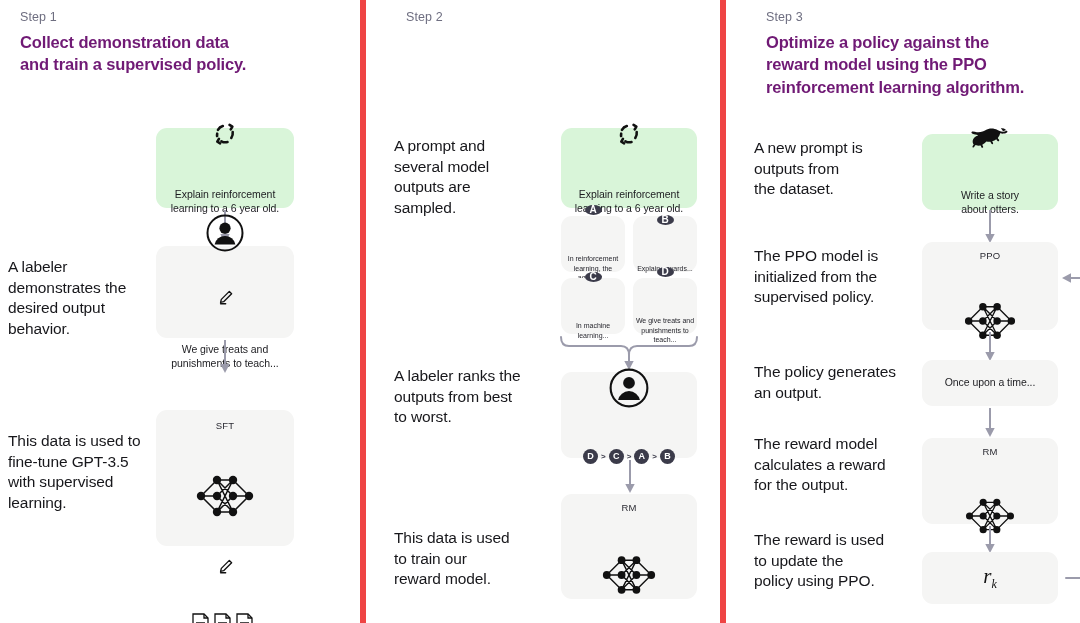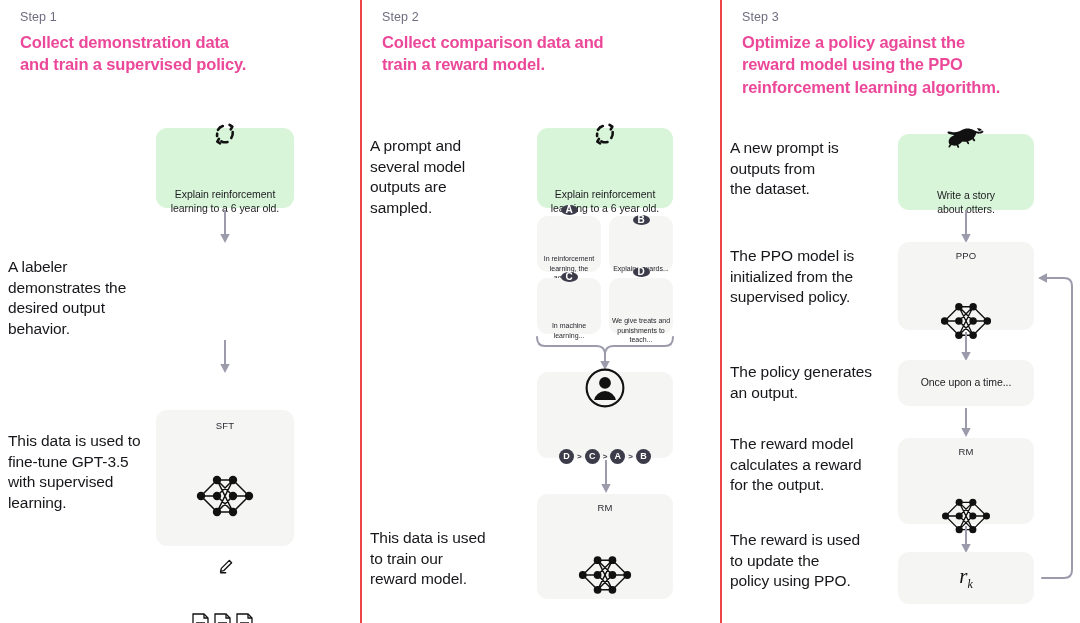--- a/index.html
+++ b/index.html
@@ -11,36 +11,36 @@
     overflow: hidden;
   }
   .page { position: relative; width: 1080px; height: 623px; display: flex; }
 
   .col {
     position: relative;
     width: 360px;
     height: 623px;
     padding: 10px 0 0 0;
   }
-  .col + .col { border-left: 2px solid #ef4444; }
+  .col + .col { border-left: 6px solid #ef4444; padding-left: 20px; }
 
   .col-inner { position: relative; padding-left: 20px; height: 100%; }
 
   .step-label {
     font-size: 12.5px;
     color: #6e6e80;
     letter-spacing: .1px;
     margin-bottom: 7px;
   }
   .step-title {
     font-size: 16.5px;
     font-weight: bold;
     line-height: 1.35;
     letter-spacing: -.15px;
-    color: #ec4899;
+    color: #701a75;
     white-space: pre-line;
   }
 
   
   .caption {
     position: absolute;
     font-size: 15.5px;
     line-height: 1.33;
     color: #17171b;
     letter-spacing: -.1px;
@@ -155,20 +155,37 @@
 learning to a 6 year old.</div>
       </div>
 
       <span class="arrow" style="left:219px; top:200px;">
         <svg width="12" height="34" viewBox="0 0 12 34">
             <path d="M6 0 V25" stroke="#9b9bab" stroke-width="2"></path>
             <path d="M1.3 24 L6 33 L10.7 24 Z" fill="#9b9bab"></path>
           </svg>
       </span>
 
+      <div class="card" style="left:156px; top:236px; width:138px; height:92px;">
+        <span>
+          <svg width="40" height="40" viewBox="0 0 40 40">
+            <circle cx="20" cy="20" r="17.5" fill="none" stroke="#111" stroke-width="2"></circle>
+            <circle cx="20" cy="15.2" r="5.6" fill="#111"></circle>
+            <path d="M9.6 31.5a10.6 10.6 0 0 1 20.8 0z" fill="#111"></path>
+          </svg>
+        </span>
+        <span style="margin-top:2px;">
+          <svg width="17" height="17" viewBox="0 0 20 20" fill="none" stroke="#111" stroke-width="1.6" stroke-linecap="round" stroke-linejoin="round">
+            <path d="M14.5 2.8l2.7 2.7-9.4 9.4-3.6.9.9-3.6z"></path>
+            <path d="M4.2 17.4h6"></path>
+          </svg>
+        </span>
+        <div class="card-text" style="margin-top:3px;">We give treats and
+punishments to teach...</div>
+      </div>
 
       <span class="arrow" style="left:219px; top:330px;">
         <svg width="12" height="34" viewBox="0 0 12 34">
             <path d="M6 0 V25" stroke="#9b9bab" stroke-width="2"></path>
             <path d="M1.3 24 L6 33 L10.7 24 Z" fill="#9b9bab"></path>
           </svg>
       </span>
 
       <div class="card" style="left:156px; top:400px; width:138px; height:136px; justify-content:flex-start; padding-top:10px;">
         <div class="card-title">SFT</div>
@@ -218,27 +235,28 @@
             </g>
           </svg>
         </span>
       </div>
     </div>
   </div>
 
   <div class="col">
     <div class="col-inner">
       <div class="step-label">Step 2</div>
-      <div class="step-title">Collect comparison data and
-train a reward model.</div>
 
       <div class="caption" style="top:126px;">A prompt and
 several model
 outputs are
 sampled.</div>
+      <div class="caption" style="top:356px;">A labeler ranks the
+outputs from best
+to worst.</div>
       <div class="caption" style="top:518px;">This data is used
 to train our
 reward model.</div>
 
       <div class="card green" style="left:175px; top:118px; width:136px; height:80px;">
         <span>
           <svg width="26" height="26" viewBox="0 0 24 24" fill="none" stroke="#111" stroke-width="2.4" stroke-linecap="round">
             <path d="M5.5 8.2A7.4 7.4 0 0 1 10 4.7"></path>
             <path d="M19.1 10.2a7.4 7.4 0 0 1-1.3 5.4"></path>
             <path d="M14.3 19.4a7.4 7.4 0 0 1-5.6-.7"></path>

